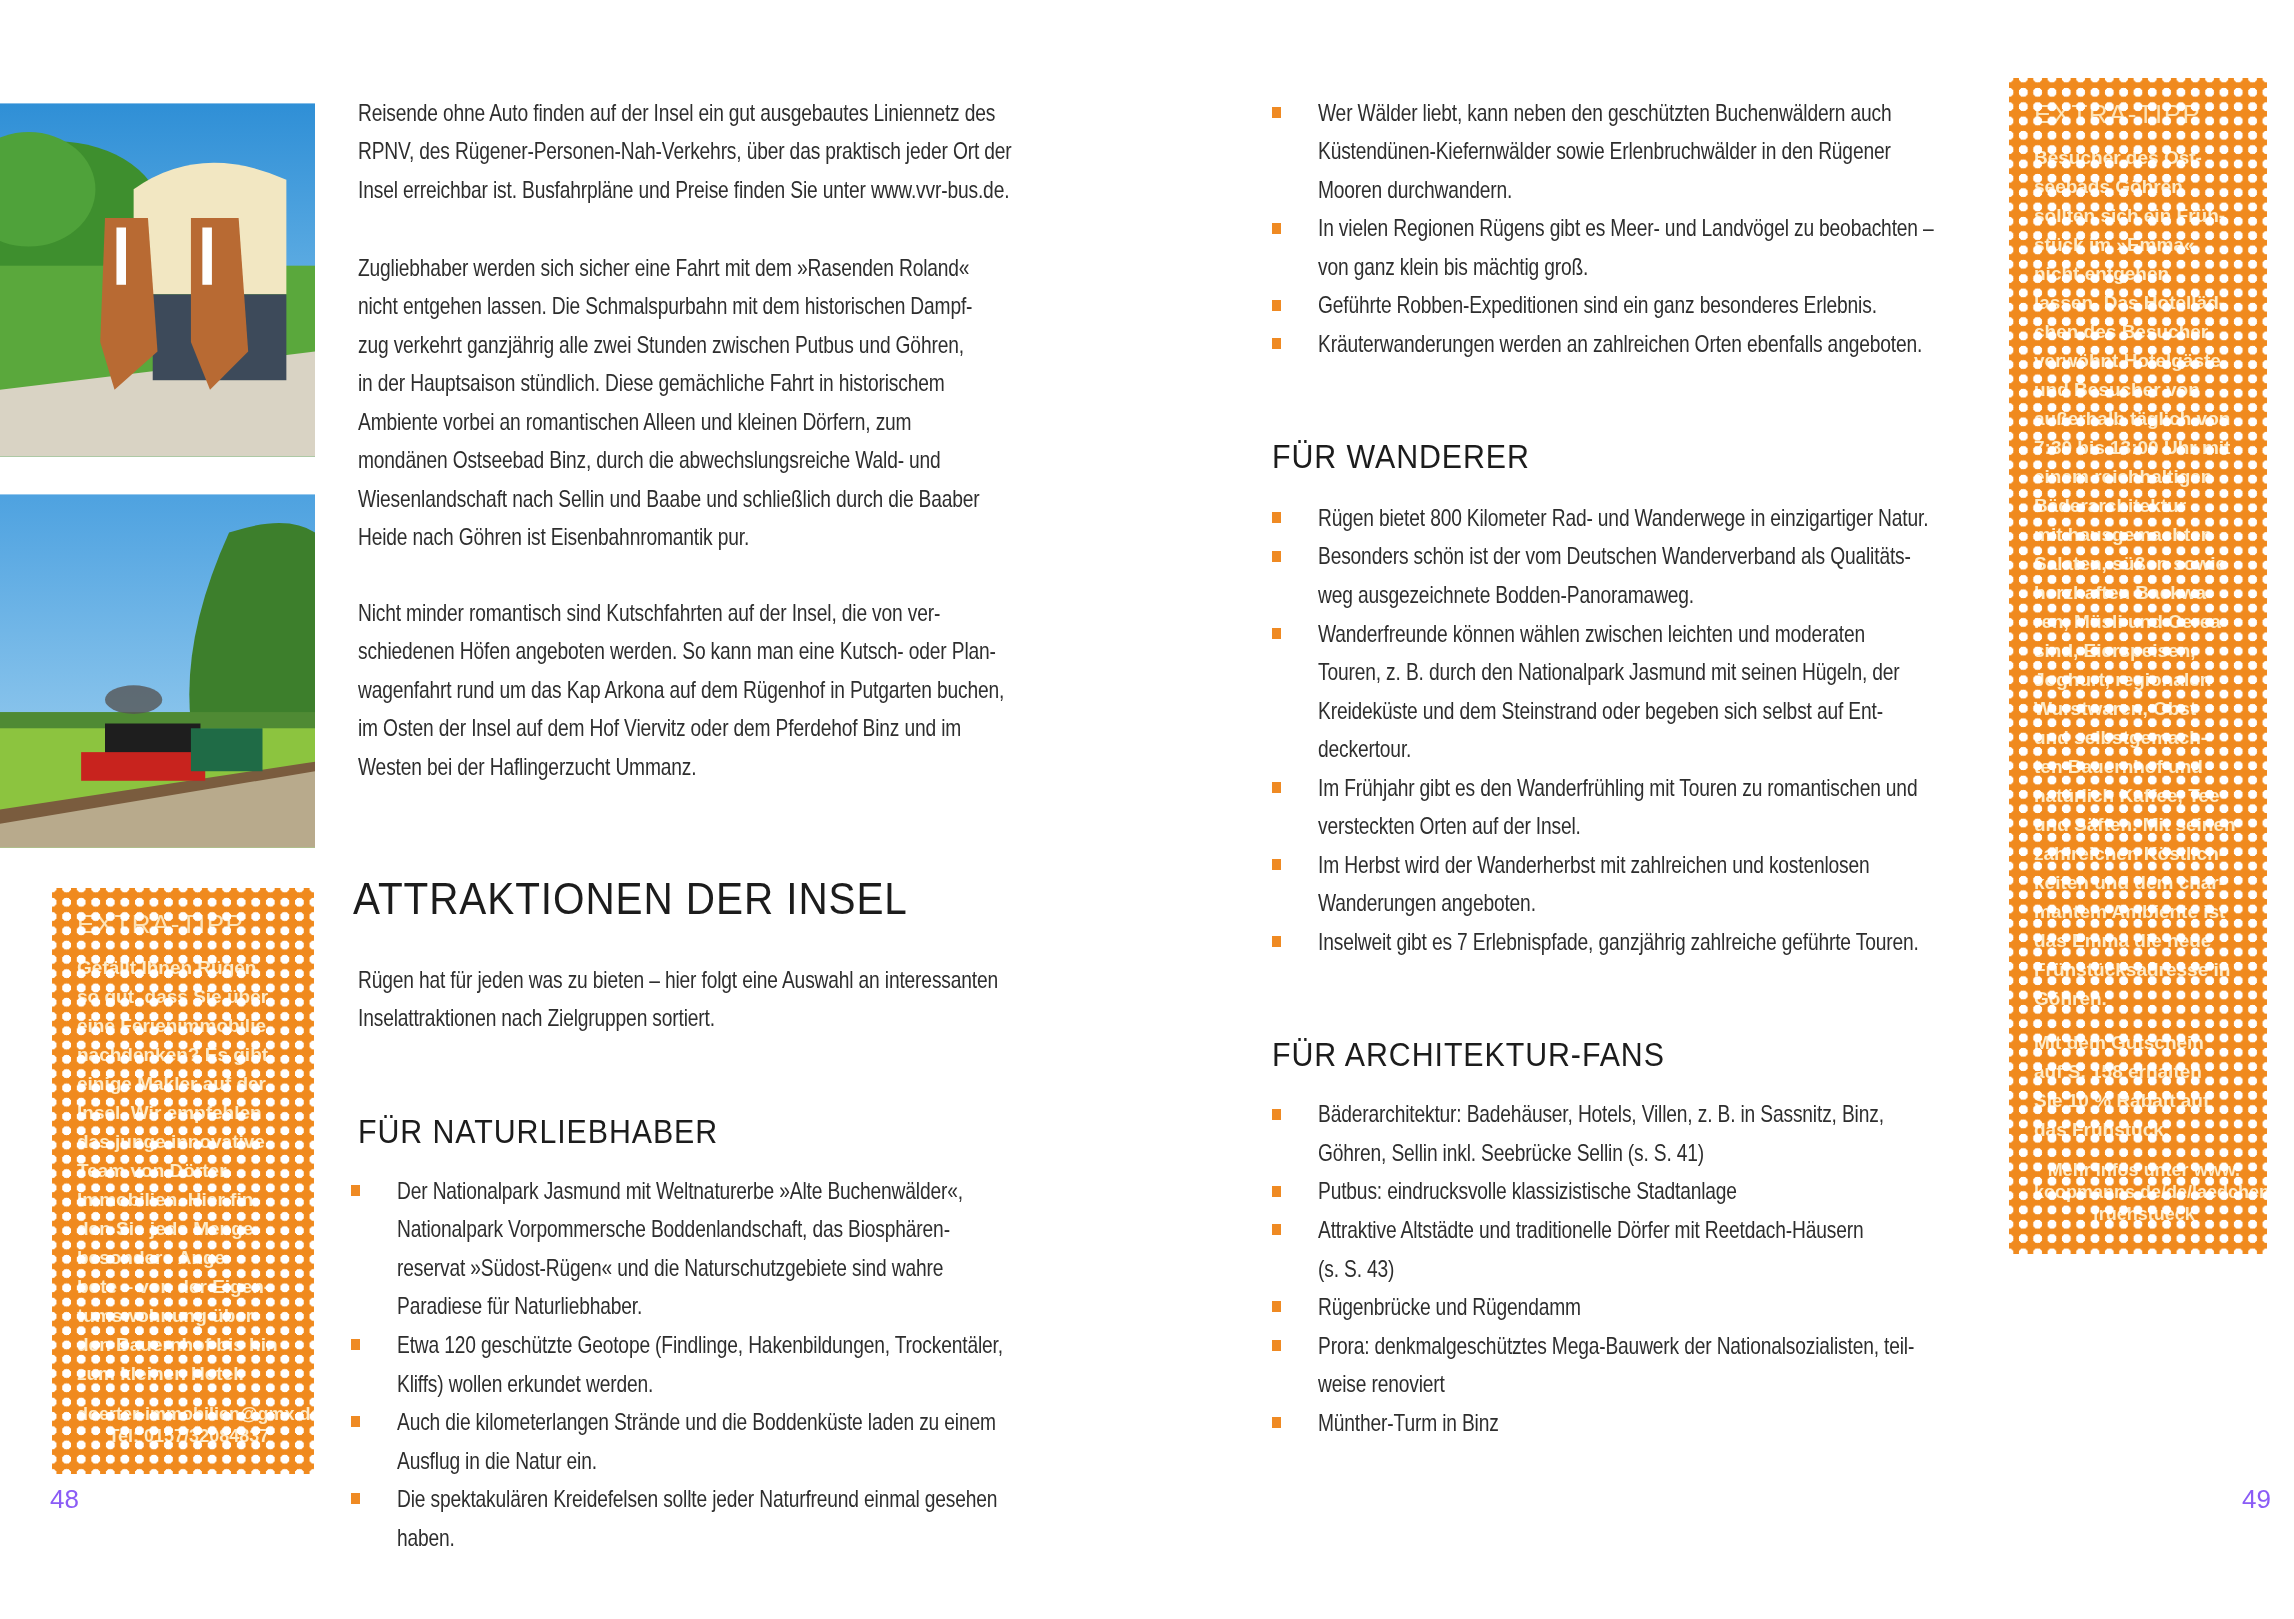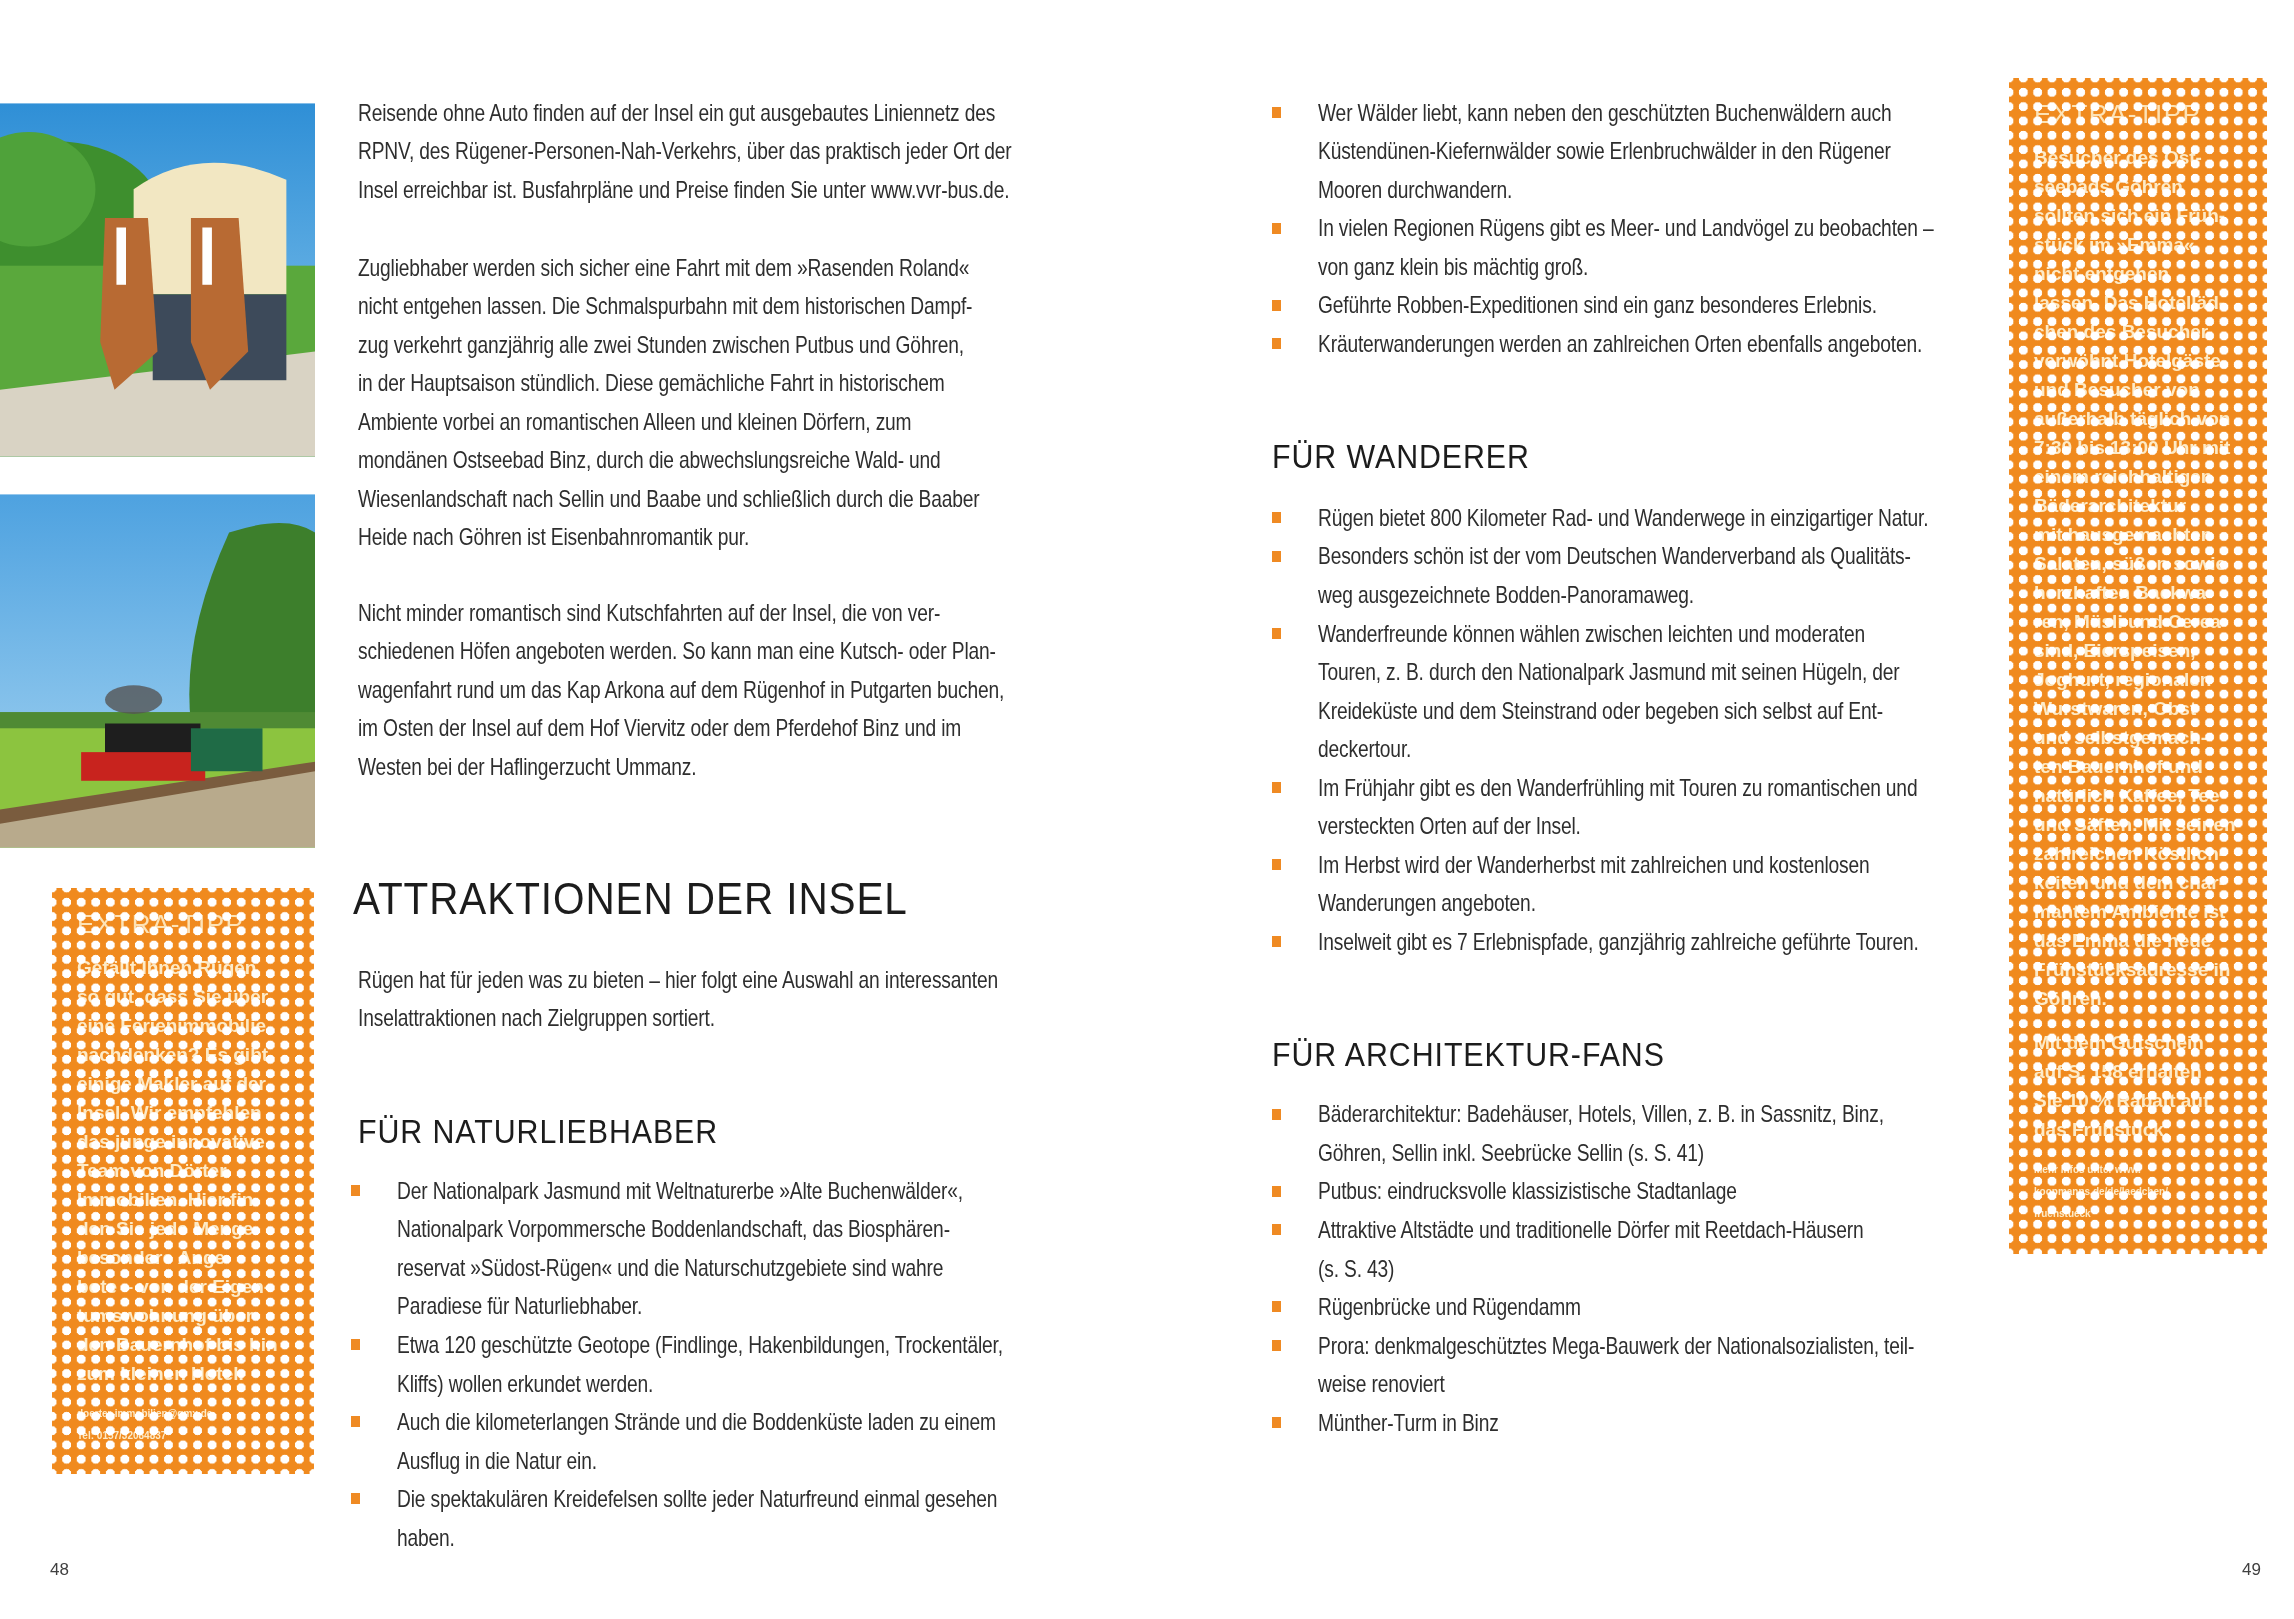--- a/index.html
+++ b/index.html
@@ -11,23 +11,23 @@
   .bullet{position:absolute;left:0;width:8.6px;height:10.5px;background:#ef8a23;}
   .h1{position:absolute;font-size:44px;letter-spacing:1px;color:#1c1c1c;white-space:nowrap;transform-origin:0 50%;transform:scaleX(0.92);line-height:54px;}
   .h2{position:absolute;font-size:33px;letter-spacing:1px;color:#1c1c1c;white-space:nowrap;transform-origin:0 50%;transform:scaleX(0.92);line-height:42px;}
   .stamp{position:absolute;background:#f08a1e;
     --r:4.8px;
     -webkit-mask: radial-gradient(var(--r) at var(--r) var(--r),#0000 97%,#000) calc(-1*var(--r)) calc(-1*var(--r)) / 14.3px 14.3px round;
     mask: radial-gradient(var(--r) at 50% 50%,#0000 96%,#000) -7.2px -7.2px / 14.3px 14.3px round;}
   .stamp-inner{position:absolute;left:25px;top:17px;right:13.4px;color:#fdebc8;}
   .stamp-title{font-size:26px;letter-spacing:1.4px;line-height:38px;margin-bottom:9.6px;color:#fde3b6;}
   .stamp-line{font-size:19px;font-weight:bold;line-height:29px;white-space:nowrap;}
-  .stamp-small{font-size:10px;font-weight:bold;line-height:22px;white-space:nowrap;}
+  .stamp-small{font-size:18px;font-weight:bold;line-height:22px;white-space:nowrap;text-align:center;}
   .gap{height:15.3px;}
-  .pagenum{position:absolute;font-size:17px;color:#404040;top:1560px;}
+  .pagenum{position:absolute;font-size:26px;color:#8b5cf6;top:1484px;}
 </style>
 </head>
 <body>
 
 <div class="photo" style="left:0;top:103px;width:315px;height:354px;">
   <svg width="315" height="354" viewBox="0 0 330 370">
     <defs>
         <linearGradient id="sky1" x1="0" y1="0" x2="0" y2="1">
           <stop offset="0" stop-color="#2f8fd6"></stop>
           <stop offset="1" stop-color="#8cc9ef"></stop>

